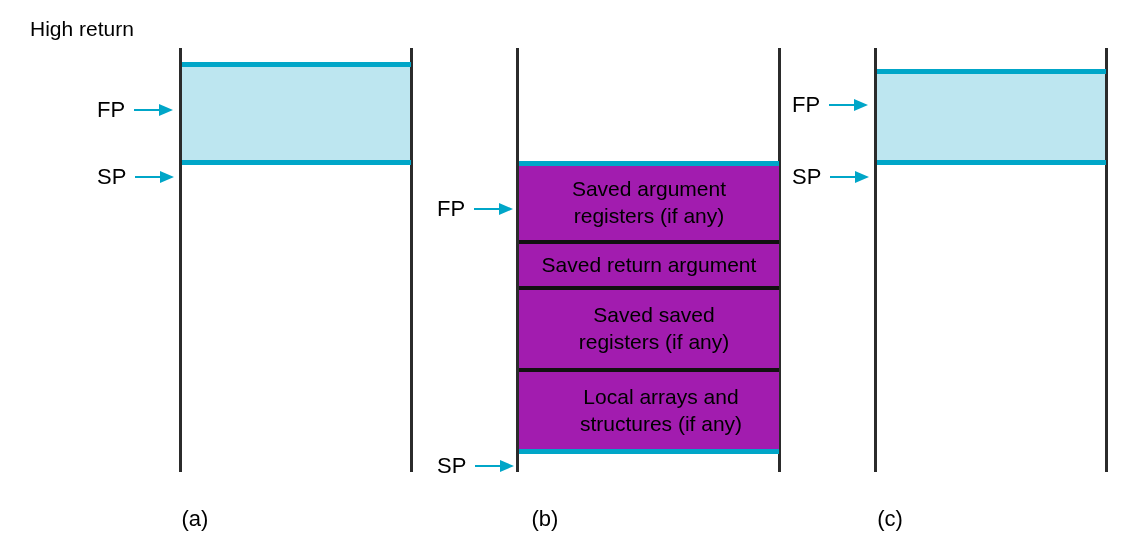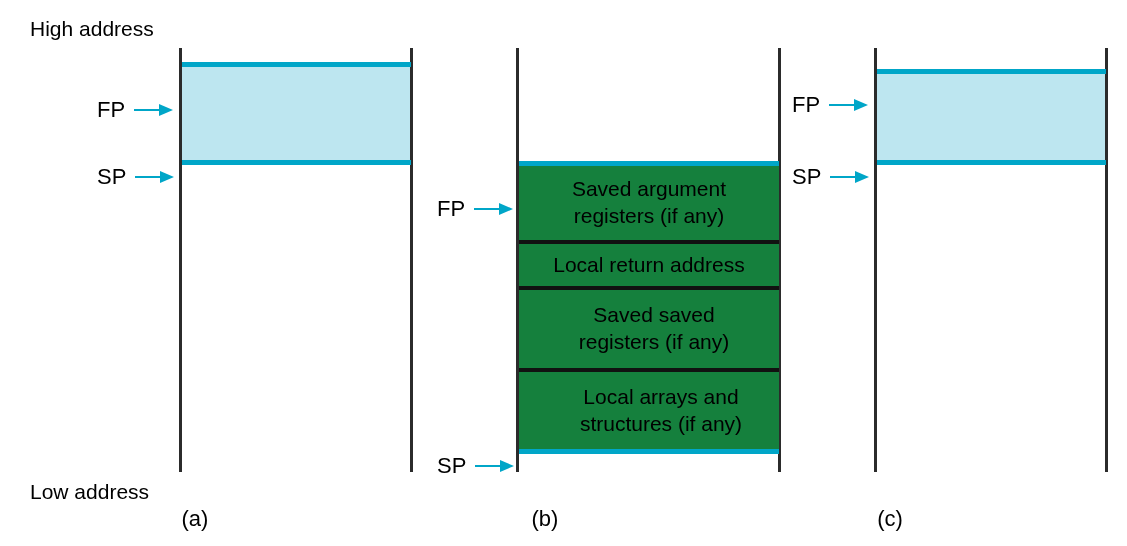--- a/index.html
+++ b/index.html
@@ -50,21 +50,21 @@
   }
   .cyan-rule {
     position: absolute;
     height: 5px;
     background: #00a6c8;
   }
 
   
   .seg {
     position: absolute;
-    background: #15803d;
+    background: #a21caf;
     border-top: 2px solid #111111;
     border-bottom: 2px solid #111111;
     box-sizing: border-box;
     display: flex;
     align-items: center;
     justify-content: center;
   }
   .seg-text {
     font-size: 21px;
     line-height: 1.28;
@@ -112,23 +112,22 @@
     border-top: 6px solid transparent;
     border-bottom: 6px solid transparent;
     border-left: 14px solid #00a6c8;
   }
 </style>
 </head>
 <body>
 
 <div id="stage">
 
-  <div class="addr-label" style="left:30px; top:18px;">High address</div>
-
-  <div class="addr-label" style="left:30px; top:481px;">Low address</div>
+  <div class="addr-label" style="left:30px; top:18px;">High return</div>
+
 
   <div class="rail" style="left:179px; top:48px; height:424px;"></div>
   <div class="rail" style="left:410px; top:48px; height:424px;"></div>
 
   <div class="fill" style="left:182px; top:64px; width:228px; height:99px;"></div>
   <div class="cyan-rule" style="left:182px; top:62px; width:229px;"></div>
   <div class="cyan-rule" style="left:182px; top:160px; width:229px;"></div>
 
   <div class="ptr" style="left:97px; top:66px;">
     <span class="ptr-text">FP</span>
@@ -144,21 +143,21 @@
 
   <div class="rail" style="left:516px; top:48px; height:424px;"></div>
   <div class="rail" style="left:778px; top:48px; height:424px;"></div>
 
   <div class="seg" style="left:519px; top:163px; width:260px; height:79px;">
     <span class="seg-text">Saved argument
 registers (if any)</span>
   </div>
 
   <div class="seg" style="left:519px; top:242px; width:260px; height:46px;">
-    <span class="seg-text">Local return address</span>
+    <span class="seg-text">Saved return argument</span>
   </div>
 
   <div class="seg" style="left:519px; top:288px; width:260px; height:82px;padding-left:10px;">
     <span class="seg-text">Saved saved
 registers (if any)</span>
   </div>
 
   <div class="seg" style="left:519px; top:370px; width:260px; height:82px;padding-left:24px;">
     <span class="seg-text">Local arrays and
 structures (if any)</span>

